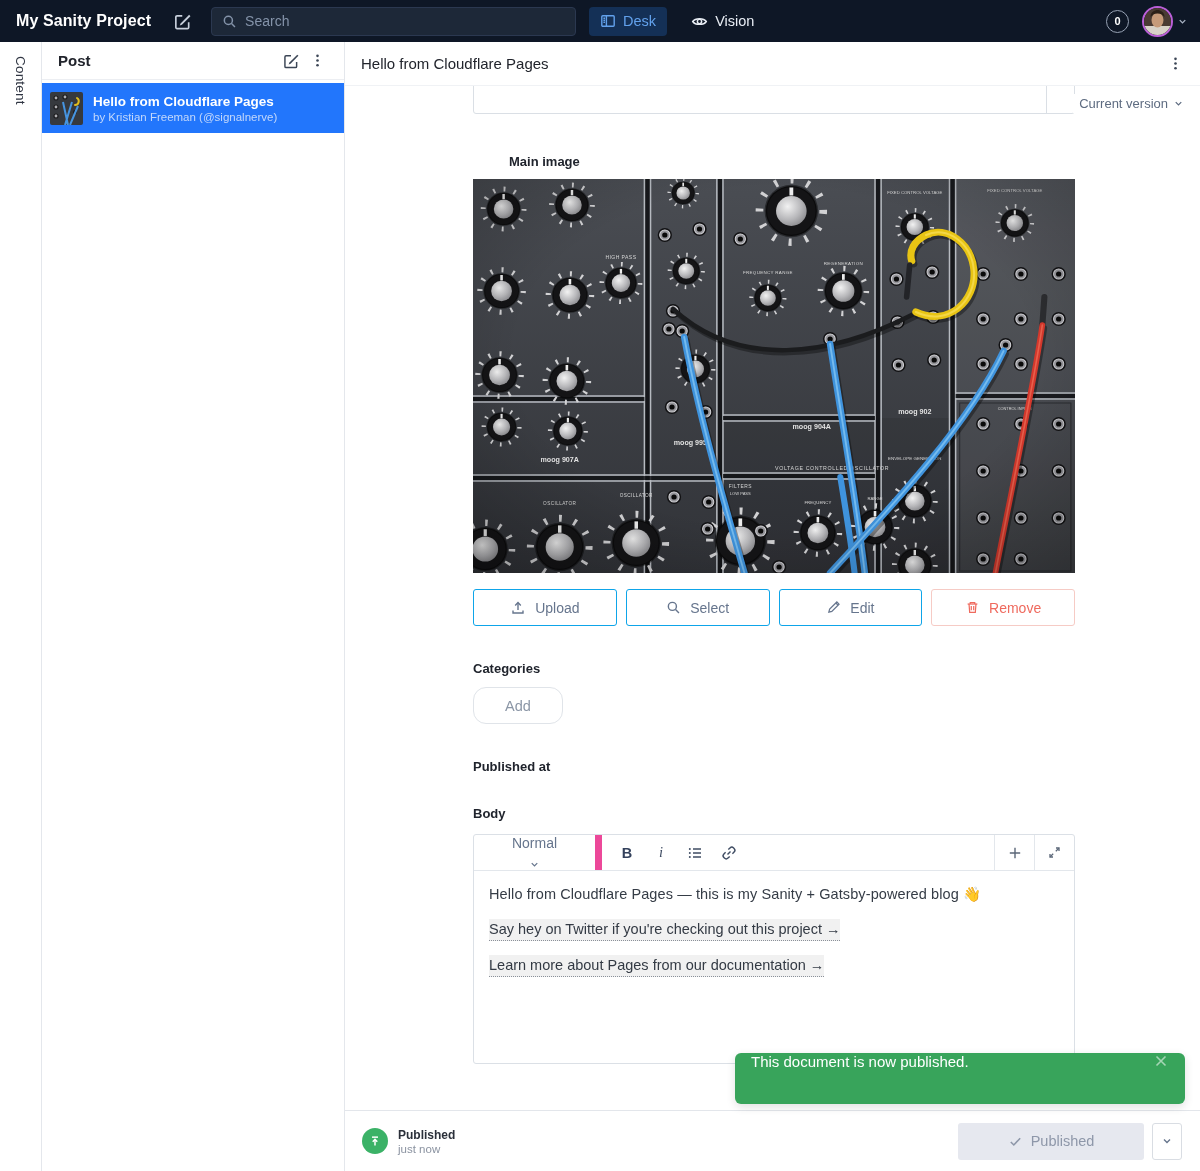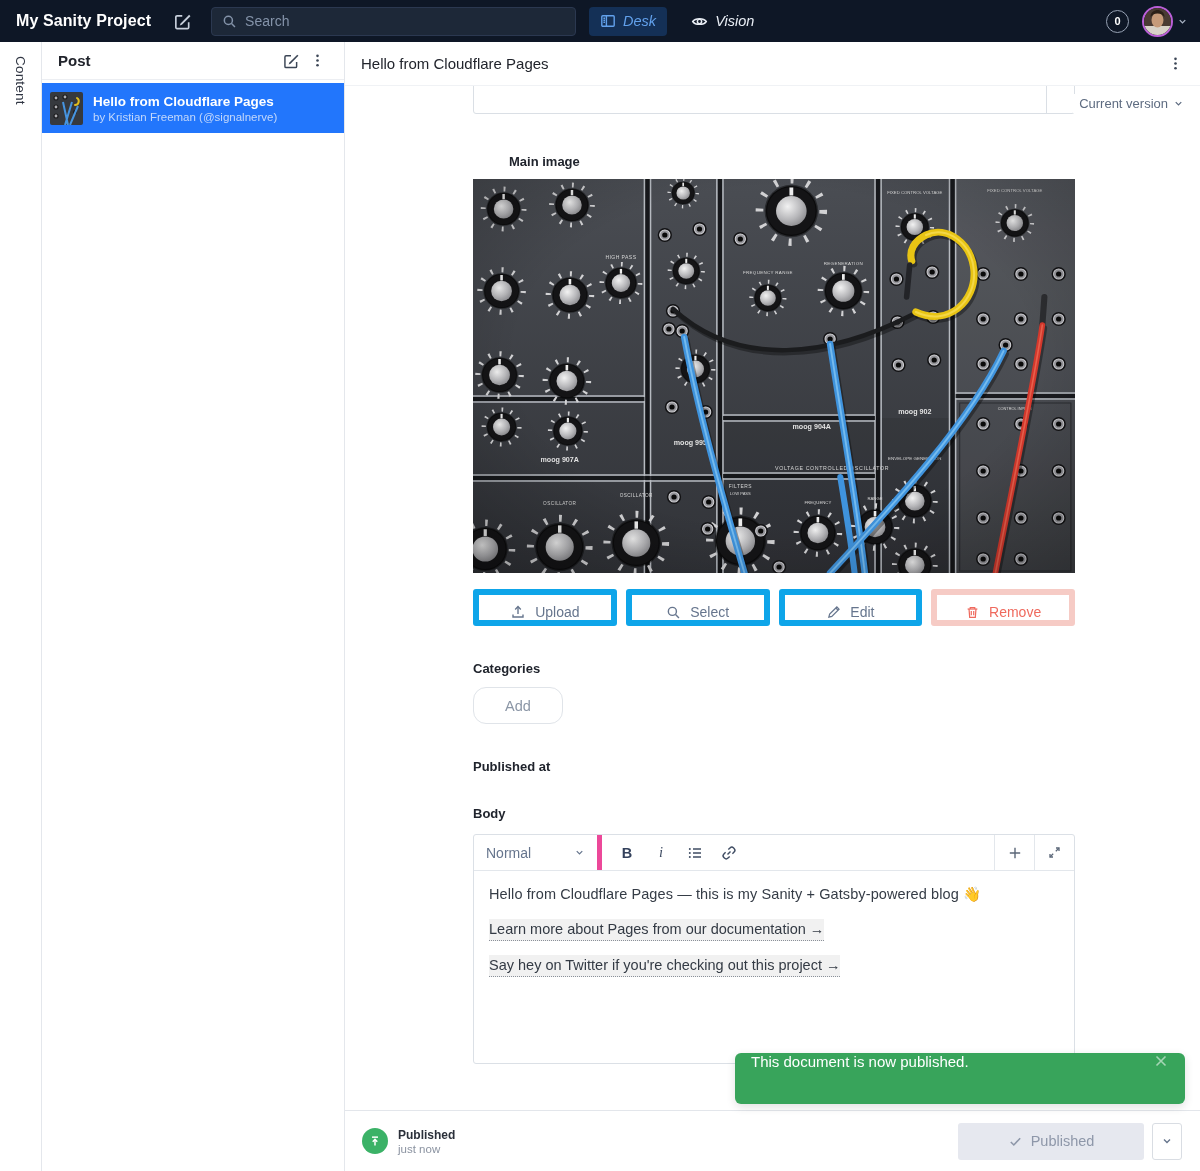--- a/index.html
+++ b/index.html
@@ -5,21 +5,21 @@
   * { margin:0; padding:0; box-sizing:border-box; }
   html,body { width:1200px; height:1171px; font-family:"Liberation Sans", sans-serif; background:#fff; overflow:hidden; }
 
   
   .navbar { height:42px; background:#0e1726; display:flex; align-items:center; padding:0 12px 0 16px; color:#fff; }
   .brand { font-size:16px; font-weight:700; letter-spacing:.1px; white-space:nowrap; }
   .nav-icon-btn { width:26px; height:26px; margin-left:18px; display:flex; align-items:center; justify-content:center; color:#c7cfdb; cursor:pointer; }
   .searchbox { margin-left:16px; width:365px; height:29px; background:#1d2838; border:1px solid #2b3850; border-radius:4px; display:flex; align-items:center; padding:0 10px; color:#8493a9; }
   .searchbox input { background:transparent; border:none; outline:none; color:#c5cfdd; font-size:14px; margin-left:8px; width:100%; font-family:"Liberation Sans",sans-serif; }
   .searchbox input::placeholder { color:#8493a9; }
-  .nav-tab { display:flex; align-items:center; gap:7px; height:29px; padding:0 11px; border-radius:4px; margin-left:13px; font-size:14.5px; color:#e8edf4; cursor:pointer;font-style:italic; }
+  .nav-tab { display:flex; align-items:center; gap:7px; height:29px; padding:0 11px; border-radius:4px; margin-left:13px; font-size:14.5px; color:#e8edf4; cursor:pointer; }
   .nav-tab.active { background:#143056; color:#62a1ec; }
   .nav-right { margin-left:auto; display:flex; align-items:center; }
   .badge-circle { width:23px; height:23px; border:1.5px solid #97a2b4; border-radius:50%; display:flex; align-items:center; justify-content:center; font-size:11px; font-weight:700; color:#fff; }
   .avatar-wrap { margin-left:13px; width:31px; height:31px; border-radius:50%; border:2px solid #bb5fd8; overflow:hidden; cursor:pointer; }
   .nav-caret { margin-left:4px; color:#aab4c4; display:flex; }
 
   
   .app-body { display:flex; height:1129px; }
 
   .content-rail { width:42px; border-right:1px solid #e4e7ec; background:#fff; padding-top:14px; display:flex; justify-content:center; }
@@ -55,32 +55,32 @@
   .fld-label { font-size:13px; font-weight:700; color:#20242d; }
   .lbl-mainimage { margin-top:40px;padding-left:36px; }
   .lbl-categories { margin-top:35px; }
   .lbl-published { margin-top:35px; }
   .lbl-body { margin-top:32px; }
 
   .image-frame { margin-top:10px; width:602px; height:394px; background:#3e4146; overflow:hidden; }
   .image-frame svg { display:block; width:100%; height:100%; }
 
   .img-btn-row { margin-top:16px; display:flex; gap:9px; }
-  .img-btn { flex:1; height:37px; border:6px solid #0ea5e9; border-radius:3px; background:#fff; display:flex; align-items:flex-end; justify-content:center; gap:9px; font-size:14px; color:#66758d; cursor:pointer; font-family:"Liberation Sans",sans-serif; }
+  .img-btn { flex:1; height:37px; border:1px solid #0ea5e9; border-radius:3px; background:#fff; display:flex; align-items:center; justify-content:center; gap:9px; font-size:14px; color:#66758d; cursor:pointer; font-family:"Liberation Sans",sans-serif; }
   .img-btn.danger { color:#ef6a5e; border-color:#f6cbc5; }
 
   .add-btn { margin-top:11px; width:90px; height:37px; border:1px solid #e0e4e9; border-radius:13px; background:#fff; font-size:14.5px; color:#8b96a6; cursor:pointer; font-family:"Liberation Sans",sans-serif; }
 
   .date-field { margin-top:12px; height:35px; border:1px solid #dbe0e6; border-radius:3px; display:flex; align-items:center; padding:0 12px; }
   .date-field input { border:none; outline:none; flex:1; font-size:14.5px; color:#2a2f38; font-family:"Liberation Sans",sans-serif; }
   .date-field .cal { color:#66758d; display:flex; cursor:pointer; }
 
   .editor { margin-top:13px; border:1px solid #dbe0e6; border-radius:3px; height:230px; display:flex; flex-direction:column; }
   .ed-toolbar { height:36px; border-bottom:1px solid #e3e7ec; display:flex; align-items:stretch; flex:0 0 36px; }
-  .style-select { width:128px; display:flex; align-items:center; justify-content:space-between; padding:0 12px; border-right:5px solid #ec4899; color:#66758d; font-size:14px; cursor:pointer; }
+  .style-select { width:128px; display:flex; align-items:center; justify-content:space-between; padding:0 12px; border-right:7px solid #ec4899; color:#66758d; font-size:14px; cursor:pointer;flex-direction:column; }
   .ed-icons { display:flex; align-items:center; padding-left:8px; flex:1; }
   .ed-ic { width:34px; height:30px; display:flex; align-items:center; justify-content:center; color:#3f4c63; cursor:pointer; }
   .ed-ic.bold { font-weight:700; font-size:14.5px; color:#33415c; }
   .ed-ic.italic { font-style:italic; font-size:14.5px; font-family:"Liberation Serif",serif; }
   .ed-sq { width:40px; border-left:1px solid #e3e7ec; display:flex; align-items:center; justify-content:center; color:#5b6activity778; color:#5b6778; cursor:pointer; }
   .ed-content { padding:13px 15px; font-size:14.5px; color:#353c46; line-height:1.45; }
   .ed-p { letter-spacing:.1px; }
   .ed-link { display:inline-block; margin-top:14px; background:#f1f1f1; border-bottom:1.5px dotted #8a9099; color:#333a44; cursor:pointer; }
 
   
@@ -527,22 +527,22 @@
               <svg class="ic" width="15" height="15" viewBox="0 0 16 16" fill="none" stroke="currentColor" stroke-width="1.4">
                 <path d="M9.6 3.2h3.2v3.2"></path>
                   <path d="M12.6 3.4 9.4 6.6"></path>
                 <path d="M6.4 12.8H3.2V9.6"></path>
                   <path d="M3.4 12.6 6.6 9.4"></path>
               </svg>
             </div>
           </div>
           <div class="ed-content">
             <div class="ed-p">Hello from Cloudflare Pages — this is my Sanity + Gatsby-powered blog 👋</div>
+            <div><span class="ed-link">Say hey on Twitter if you're checking out this project →</span></div>
             <div><span class="ed-link">Learn more about Pages from our documentation →</span></div>
-            <div><span class="ed-link">Say hey on Twitter if you're checking out this project →</span></div>
           </div>
         </div>
 
       </div>
     </div>
 
     <div class="toast">
       <span class="msg">This document is now published.</span>
       <span class="x">
         <svg class="ic" width="16" height="16" viewBox="0 0 16 16" fill="none" stroke="currentColor" stroke-width="1.6">

